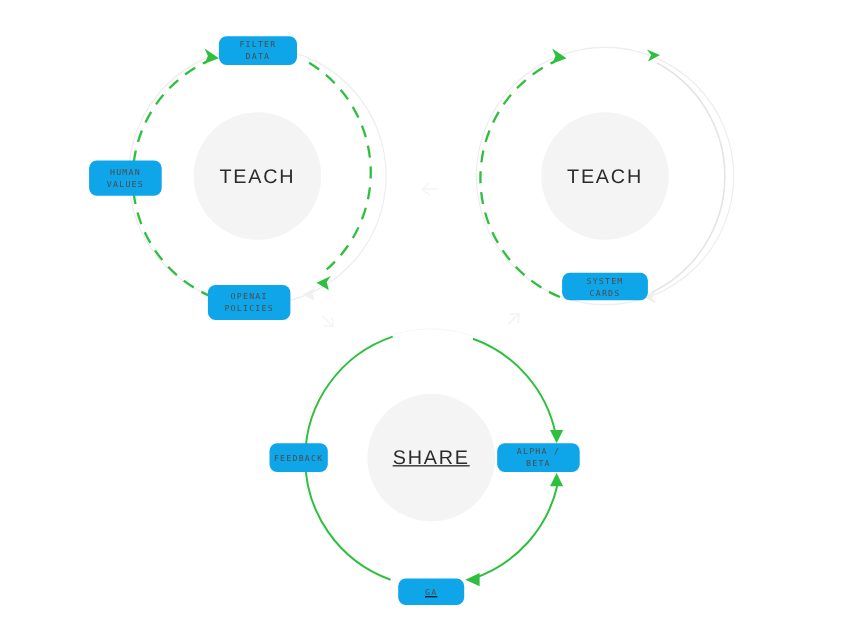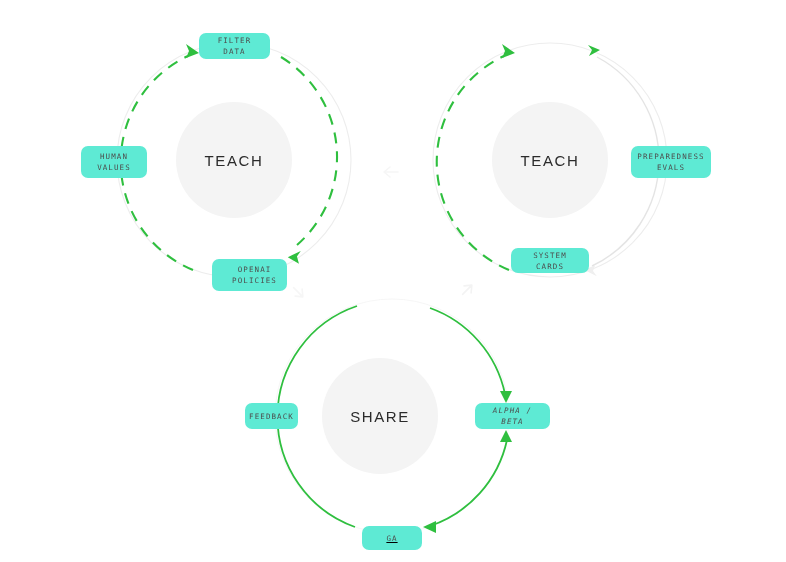--- a/index.html
+++ b/index.html
@@ -35,32 +35,32 @@
   .hub {
     position: absolute;
     border-radius: 50%;
     background: #f4f4f4;
     display: flex;
     align-items: center;
     justify-content: center;
   }
   .hub-label {
     font-family: "Liberation Sans", "DejaVu Sans", sans-serif;
-    font-size: 15px;
+    font-size: 18px;
     letter-spacing: 1.6px;
     color: #2b2b2b;
     font-weight: 400;
     text-align: center;
     white-space: nowrap;
   }
 
   
   .chip {
     position: absolute;
-    background: #5eead4;
+    background: #0ea5e9;
     border-radius: 7px;
     display: flex;
     align-items: center;
     justify-content: center;
     box-sizing: border-box;
     padding: 6px 10px;
   }
   .chip-label {
     font-family: "DejaVu Sans Mono", "Liberation Mono", monospace;
     font-size: 7.5px;
@@ -140,42 +140,38 @@
     <span class="hub-label">TEACH</span>
   </div>
 
   <div class="chip" style="left:199px; top:33px; width:71px; height:26px;">
     <span class="chip-label">FILTER DATA</span>
   </div>
   <div class="chip" style="left:81px; top:146px; width:66px; height:32px;">
     <span class="chip-label">HUMAN
 VALUES</span>
   </div>
-  <div class="chip" style="left:212px; top:259px; width:75px; height:32px;justify-content:flex-end;">
+  <div class="chip" style="left:189px; top:259px; width:75px; height:32px;">
     <span class="chip-label">OPENAI
 POLICIES</span>
   </div>
 
   <div class="hub" style="left:492px; top:102px; width:116px; height:116px;">
     <span class="hub-label">TEACH</span>
   </div>
 
-  <div class="chip" style="left:631px; top:146px; width:80px; height:32px;">
-    <span class="chip-label">PREPAREDNESS
-EVALS</span>
-  </div>
   <div class="chip" style="left:511px; top:248px; width:78px; height:25px;">
     <span class="chip-label">SYSTEM CARDS</span>
   </div>
 
-  <div class="hub" style="left:322px; top:358px; width:116px; height:116px;">
+  <div class="hub" style="left:334px; top:358px; width:116px; height:116px;text-decoration:underline;">
     <span class="hub-label">SHARE</span>
   </div>
 
-  <div class="chip" style="left:475px; top:403px; width:75px; height:26px;font-style:italic;">
+  <div class="chip" style="left:452px; top:403px; width:75px; height:26px;">
     <span class="chip-label">ALPHA / BETA</span>
   </div>
   <div class="chip" style="left:245px; top:403px; width:53px; height:26px;">
     <span class="chip-label">FEEDBACK</span>
   </div>
   <div class="chip" style="left:362px; top:526px; width:60px; height:24px;text-decoration:underline;">
     <span class="chip-label">GA</span>
   </div>
 
 </div>

